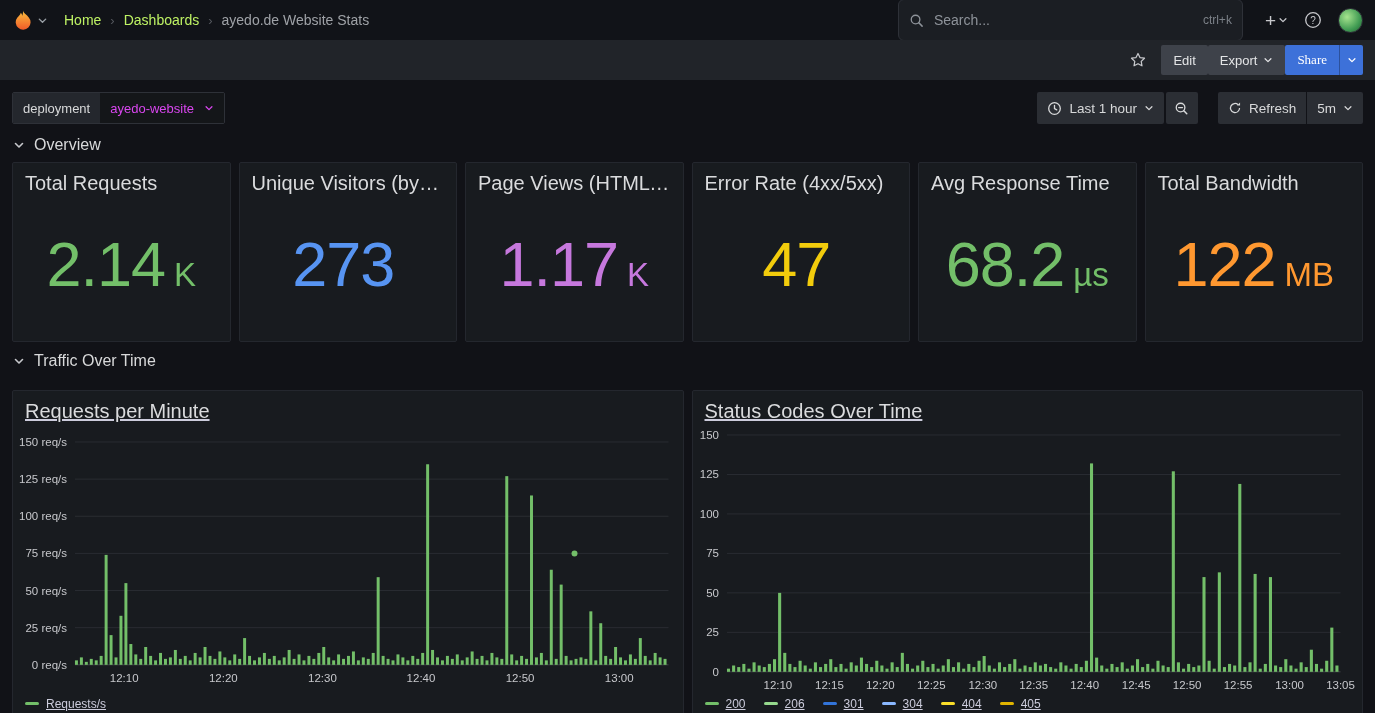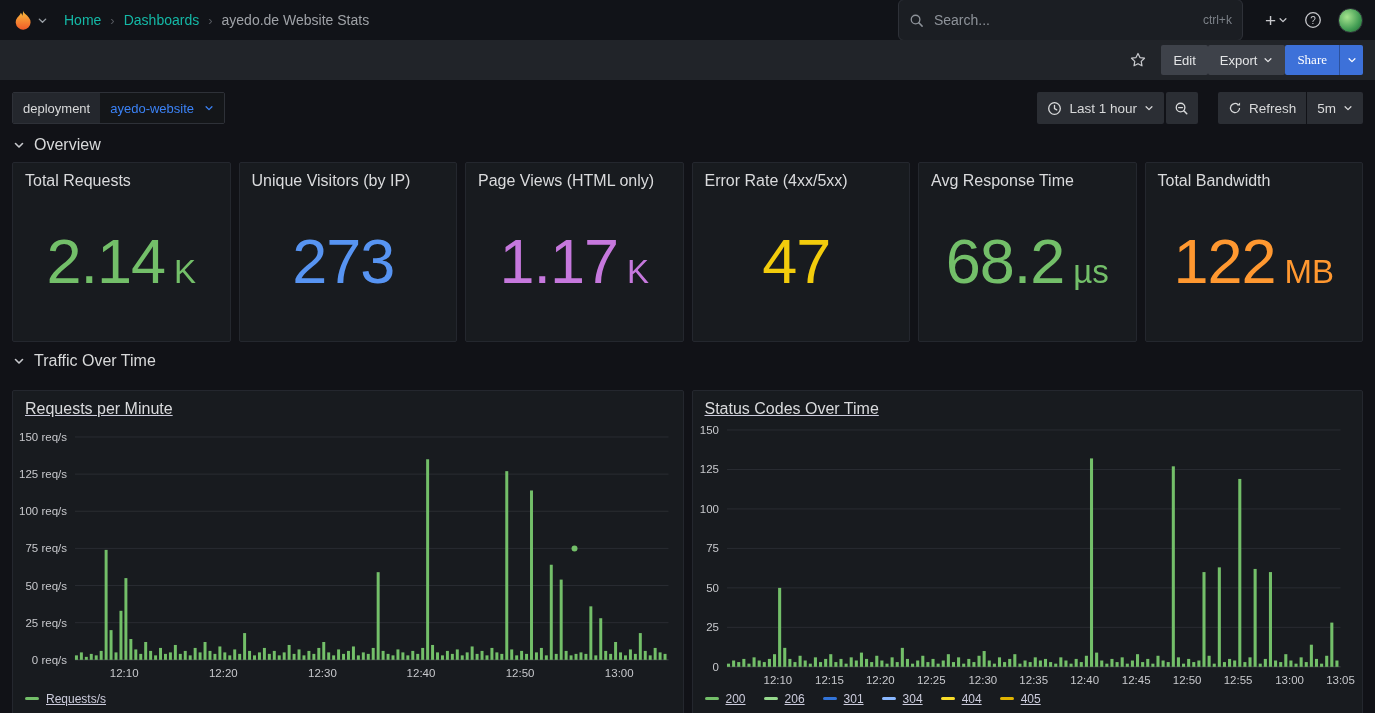--- a/index.html
+++ b/index.html
@@ -4,21 +4,21 @@
 <style>
   html,body{margin:0;padding:0;background:#0e0f13;}
   *{box-sizing:border-box;}
   .app{width:1375px;height:713px;background:#111217;overflow:hidden;display:flex;flex-direction:column;
        font-family:"Liberation Sans",sans-serif;color:#ccccdc;-webkit-font-smoothing:antialiased;}
 
   
   .topnav{flex:0 0 40px;height:40px;background:#111318;display:flex;align-items:center;padding:0 12px;gap:10px;}
   .logo-group{display:flex;align-items:center;gap:3px;cursor:pointer;color:#9aa0a6;}
   .breadcrumb{display:flex;align-items:center;gap:9px;font-size:14px;margin-left:6px;}
-  .crumb{color:#14b8a6;cursor:pointer;}
+  .crumb{color:#bef264;cursor:pointer;}
   .crumb.current{color:#9fa2a7;cursor:default;}
   .crumb-sep{color:#55585e;font-size:13px;}
   .search-box{margin-left:auto;width:345px;height:42px;background:#1b1e23;border:1px solid #2e3138;border-radius:6px;
               display:flex;align-items:center;padding:0 10px;gap:8px;color:#8e939a;}
   .search-box input{flex:1;background:none;border:none;outline:none;color:#c7c8cc;font-size:14px;font-family:inherit;min-width:0;}
   .search-box input::placeholder{color:#8e939a;}
   .kbd{font-size:12px;color:#7b8087;white-space:nowrap;}
   .nav-actions{display:flex;align-items:center;gap:16px;margin-left:12px;color:#c7c8cc;}
   .icon-btn{display:flex;align-items:center;gap:2px;cursor:pointer;color:#c7c8cc;background:none;border:none;padding:0;}
   .plus-glyph{font-size:19px;line-height:1;color:#c7c8cc;}
@@ -33,36 +33,36 @@
        display:flex;align-items:center;gap:6px;font-family:inherit;cursor:pointer;}
   .btn-share{background:#3d71d9;color:#fff;border-radius:2px 0 0 2px;font-family:Liberation Serif, serif;}
   .btn-share-chev{background:#3d71d9;color:#fff;border-left:1px solid rgba(0,0,0,0.28);width:24px;padding:0;
                   justify-content:center;border-radius:0 2px 2px 0;}
   .share-split{display:flex;}
 
   
   .controls{display:flex;align-items:center;justify-content:space-between;margin:12px 12px 2px;}
   .var-chip{display:flex;height:32px;font-size:13px;border:1px solid #2e3138;border-radius:2px;overflow:hidden;}
   .var-label{background:#24272d;color:#d8d9da;display:flex;align-items:center;padding:0 10px;}
-  .var-value{background:#141619;color:#3b82f6;display:flex;align-items:center;gap:10px;padding:0 10px;cursor:pointer;border:none;font-family:inherit;font-size:13px;}
+  .var-value{background:#141619;color:#d946ef;display:flex;align-items:center;gap:10px;padding:0 10px;cursor:pointer;border:none;font-family:inherit;font-size:13px;}
   .time-controls{display:flex;align-items:center;gap:2px;}
   .tbtn{height:32px;background:#2b2e34;border:none;border-radius:2px;color:#d8d9da;font-size:13.5px;
         display:flex;align-items:center;gap:7px;padding:8px 10px;font-family:inherit;cursor:pointer;}
   .tbtn.square{width:32px;padding:0;justify-content:center;}
   .tgroup{display:flex;gap:1px;margin-left:18px;}
   .tgroup .tbtn:first-child{border-radius:2px 0 0 2px;}
   .tgroup .tbtn:last-child{border-radius:0 2px 2px 0;}
 
   
   .section-header{display:flex;align-items:center;gap:9px;margin:10px 12px 8px 13px;color:#d8d9da;
                   font-size:16px;font-weight:500;cursor:pointer;}
   .section-header .chev{color:#c7c8cc;}
   .stats-grid{display:grid;grid-template-columns:repeat(6,1fr);gap:8px;margin:0 12px;height:180px;}
   .panel{background:#181b1f;border:1px solid #24272e;border-radius:2px;display:flex;flex-direction:column;min-width:0;}
-  .panel-title{padding:9px 12px 0;font-size:16px;font-weight:500;color:#dadbdd;white-space:nowrap;overflow:hidden;
+  .panel-title{padding:9px 12px 0;font-size:20px;font-weight:500;color:#dadbdd;white-space:nowrap;overflow:hidden;
                text-overflow:ellipsis;cursor:pointer;flex:0 0 auto;}
   .stat-body{flex:1;display:flex;align-items:center;justify-content:center;}
   .stat-inner{display:flex;align-items:baseline;gap:9px;padding-bottom:8px;}
   .stat-value{font-size:63px;font-weight:500;line-height:1;letter-spacing:-1px;}
   .stat-unit{font-size:33px;font-weight:500;}
   .charts-grid{display:grid;grid-template-columns:1fr 1fr;gap:8px;margin:12px 12px 0;height:296px;}
   .graph-panel{display:flex;flex-direction:column;text-decoration:underline;}
   .graph-body{flex:1;min-height:0;padding:2px 2px 0 0;}
   svg.chart{display:block;width:100%;height:100%;}
   svg.chart text{font-family:"Liberation Sans",sans-serif;}

